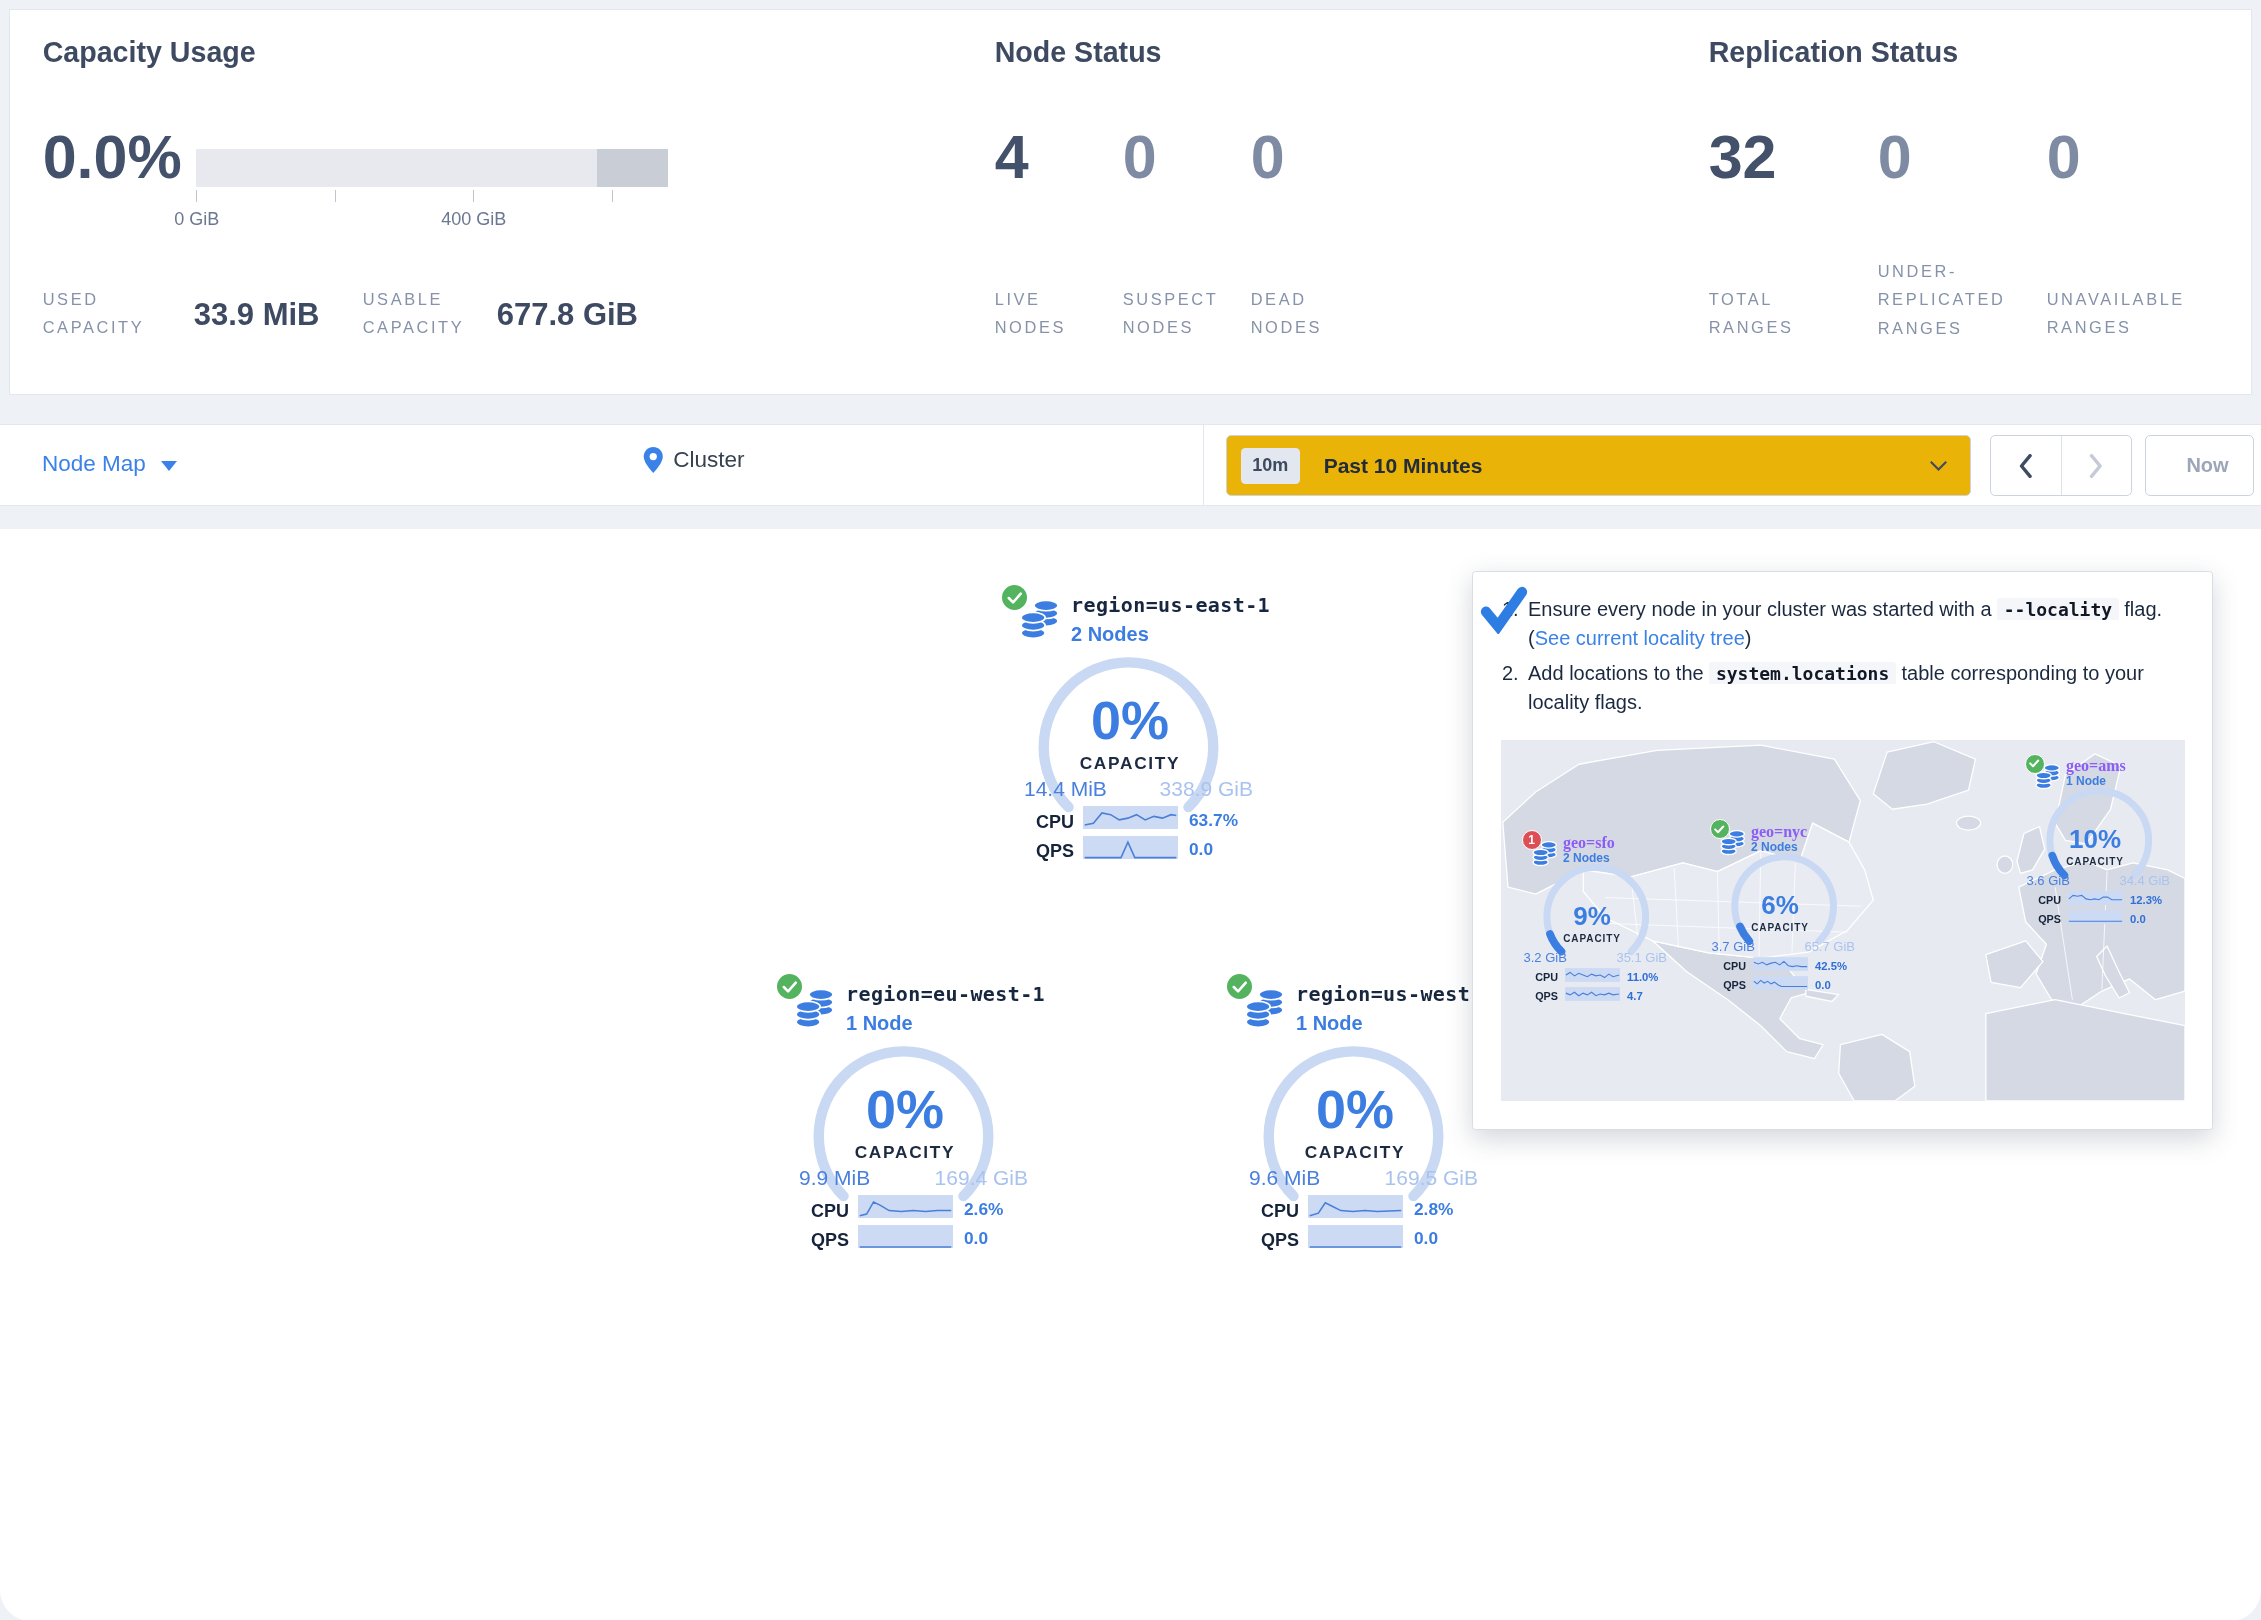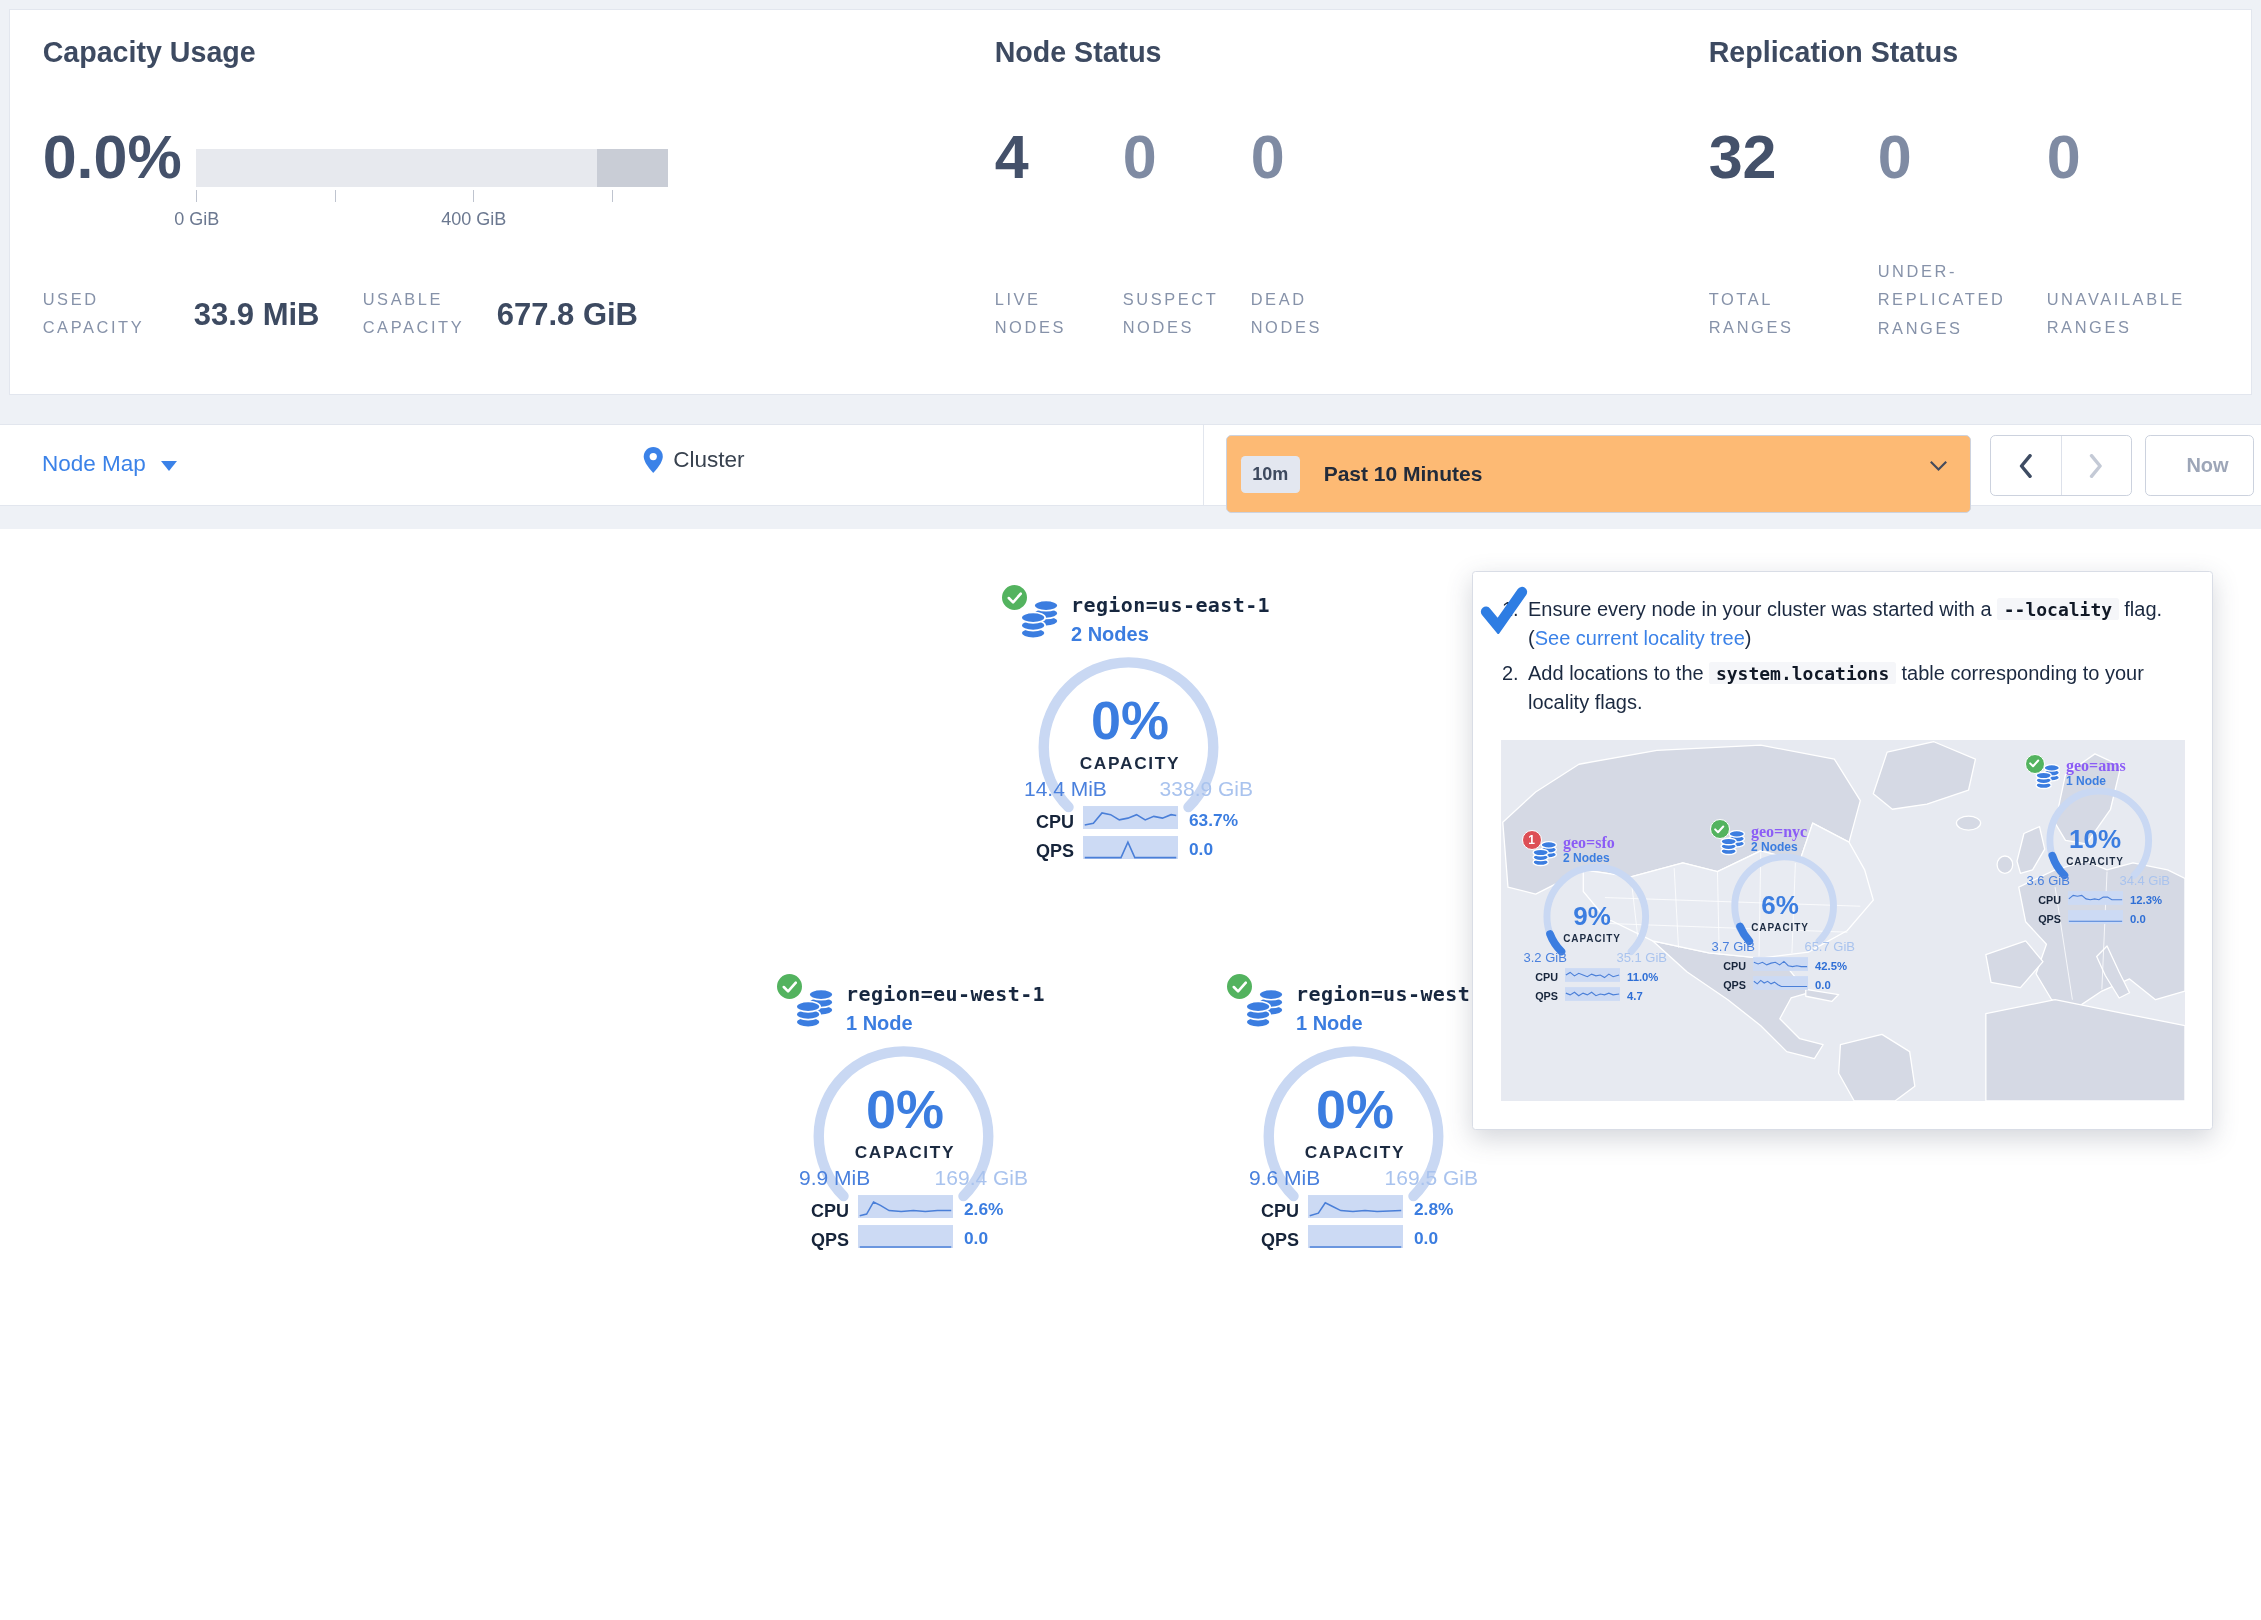--- a/index.html
+++ b/index.html
@@ -1,18 +1,18 @@
 <!DOCTYPE html>
 <html style="font-size:14px"><head>
 <meta charset="utf-8">
 <style>
   * { margin:0; padding:0; box-sizing:border-box; }
   html,body { background:#eef1f6; }
   .page { position:relative; width:2261px; height:1621px; background:#eef1f6; overflow:hidden;
-          font-family:"Liberation Sans", sans-serif; color:#3d4a61; }
+          font-family:"Liberation Sans", sans-serif; color:#3d4a61;border-radius:31px; }
 
   
   .stats-band { position:absolute; left:8.7px; right:8.7px; top:8.7px; height:386px;
                 background:#fff; border:0.9px solid #e2e6ee; }
   .sec-title { position:absolute; font-size:28.6px; font-weight:bold; color:#3d4a61; }
   .big-num { position:absolute; font-size:61px; font-weight:bold; color:#44516a; line-height:1; }
   .big-num.zero { color:#7f8ba3; }
   .lbl-line { font-size:16.4px; letter-spacing:2.6px; color:#8692a9; line-height:28.6px; white-space:nowrap; }
   .stat-val { position:absolute; font-size:31px; font-weight:bold; color:#3d4a61; }
 
@@ -23,22 +23,22 @@
 
   
   .toolbar { position:absolute; left:0; right:0; top:424px; height:82px; background:#fff;
              border-top:0.9px solid #e2e6ee; border-bottom:0.9px solid #e2e6ee; }
   .view-sel { position:absolute; left:42px; top:26px; font-size:22.5px; color:#3b82e8; cursor:pointer; }
   .caret-down { display:inline-block; width:0; height:0; border-left:8.7px solid transparent;
                 border-right:8.7px solid transparent; border-top:10.4px solid #3b82e8; margin-left:15.6px; }
   .crumb { position:absolute; left:642px; top:21px; display:flex; align-items:center; }
   .crumb-txt { font-size:22.5px; color:#38424f; margin-left:8.7px; }
   .tb-divider { position:absolute; left:1203px; top:0; bottom:0; width:0.9px; background:#e2e6ee; }
-  .time-box { position:absolute; left:1226px; top:10.4px; width:745px; height:78px;
-              border:1.3px solid #ccd2de; border-radius:5.2px; background:#fdba74; display:flex; align-items:center; }
+  .time-box { position:absolute; left:1226px; top:10.4px; width:745px; height:61px;
+              border:1.3px solid #ccd2de; border-radius:5.2px; background:#eab308; display:flex; align-items:center; }
   .time-chip { margin-left:14px; background:#e3e7f0; border-radius:4.3px; padding:7.8px 11.3px;
                font-size:18px; font-weight:bold; color:#3e4a5f; }
   .time-lbl { margin-left:24px; font-size:21px; font-weight:bold; color:#222b3a; }
   .time-chevron { position:absolute; right:22.5px; top:24px; }
   .nav-arrows { position:absolute; left:1990px; top:10.4px; width:142px; height:61px;
                 border:1.3px solid #ccd2de; border-radius:5.2px; display:flex; }
   .nav-btn { flex:1; display:flex; align-items:center; justify-content:center; cursor:pointer; }
   .nav-btn.prev { border-right:0.9px solid #dde1ea; }
   .now-btn { position:absolute; left:2145px; top:10.4px; width:109px; height:61px; border:1.3px solid #ccd2de;
              border-radius:5.2px; font-size:20px; font-weight:bold; color:#9da6b8; display:flex;

